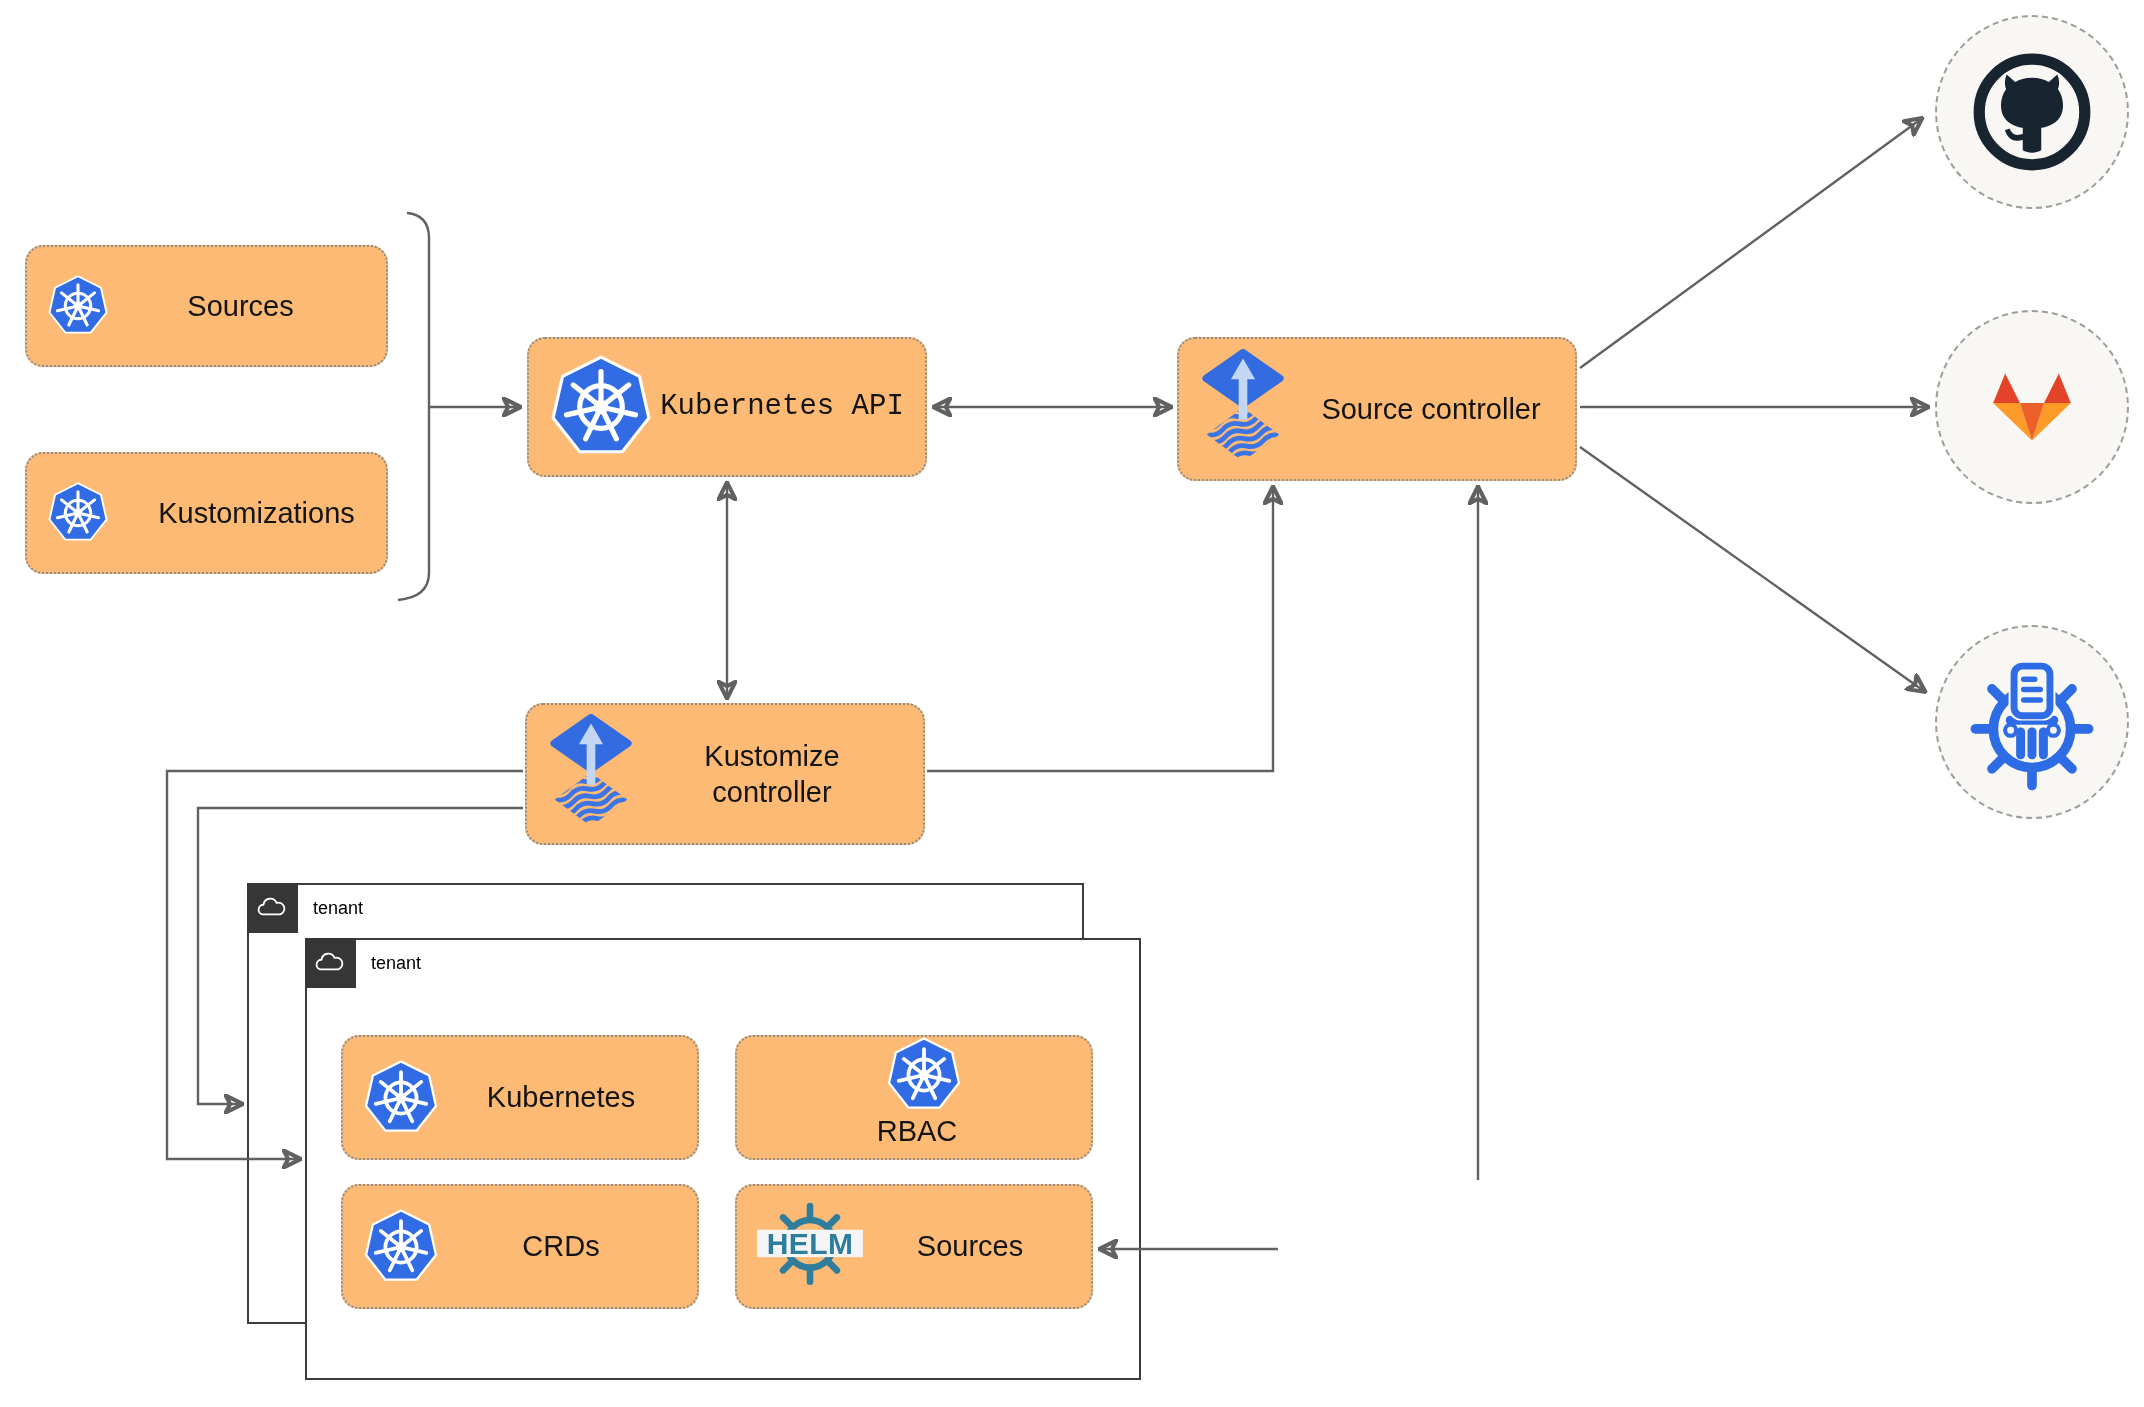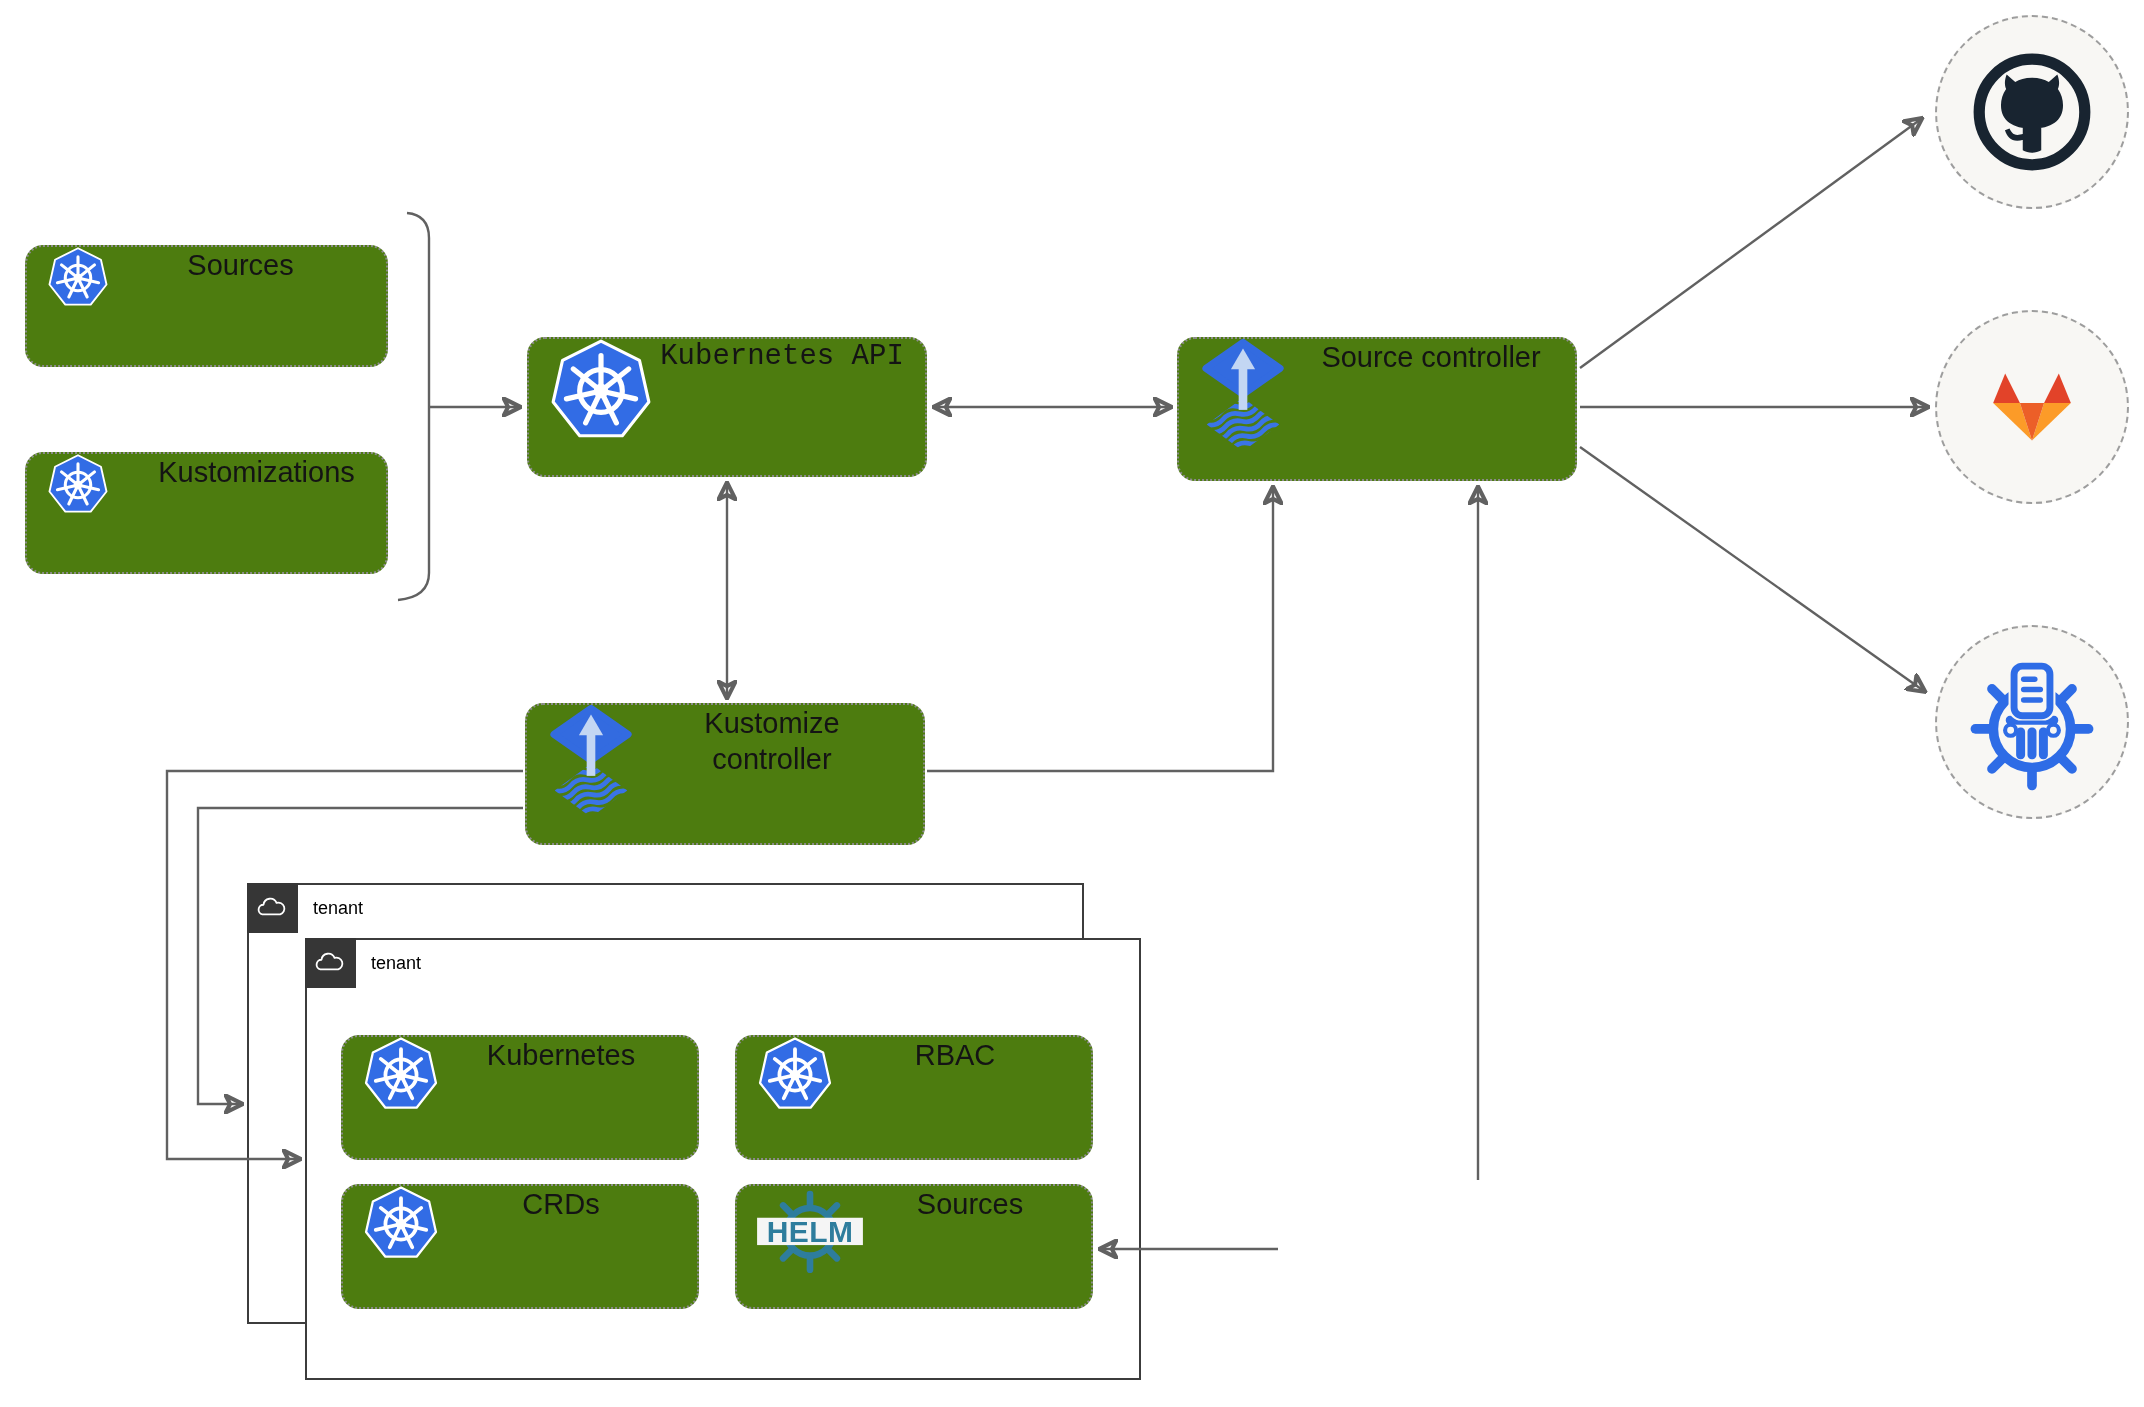--- a/index.html
+++ b/index.html
@@ -2,38 +2,38 @@
 <html><head>
 <meta charset="utf-8">
 <style>
   html,body{margin:0;padding:0;background:#ffffff;}
   #canvas{
     position:relative;width:2144px;height:1407px;background:#ffffff;overflow:hidden;
     font-family:"Liberation Sans","DejaVu Sans",sans-serif;color:#1c1c1c;
   }
   
   .node{
-    position:absolute;display:flex;box-sizing:border-box;
-    background:#4d7c0f;border:2.5px dotted #8c8c8c;border-radius:18px;z-index:3;
+    position:absolute;display:flex;align-items:center;box-sizing:border-box;
+    background:#fdba74;border:2.5px dotted #8c8c8c;border-radius:18px;z-index:3;
     padding-left:20px;
   }
   .node .label{
     flex:1;text-align:center;font-size:29px;line-height:1.25;color:#141414;
     padding-right:14px;white-space:pre-line;
   }
   .node svg.icon{flex:0 0 auto;display:block;}
   
   .n-sources       {left:25px;  top:245px;  width:363px; height:122px;}
   .n-kustomizations{left:25px;  top:452px;  width:363px; height:122px;gap:32px;}
   .n-k8sapi        {left:527px; top:337px;  width:400px; height:140px;font-family:Liberation Mono, monospace;}
   .n-srcctrl       {left:1177px;top:337px;  width:400px; height:144px;gap:14px;}
   .n-kustctrl      {left:525px; top:703px;  width:400px; height:142px;}
   .n-helmctrl      {left:1280px;top:1182px; width:396px; height:143px;}
   .n-namespaces    {left:341px; top:1035px; width:358px; height:125px;}
-  .n-rbac          {left:735px; top:1035px; width:358px; height:125px;}
+  .n-rbac          {left:735px; top:1035px; width:358px; height:125px;flex-direction:column;}
   .n-crds          {left:341px; top:1184px; width:358px; height:125px;}
   .n-releases      {left:735px; top:1184px; width:358px; height:125px;}
   .ctrl-label{max-width:230px;margin:0 auto;}
   
   .ic-62{width:62px;height:62px;}
   .ic-104{width:104px;height:104px;}
   .ic-76{width:76px;height:76px;}
   .ic-flux{width:88px;height:121px;}
   .ic-helm{width:106px;height:97px;}
   

